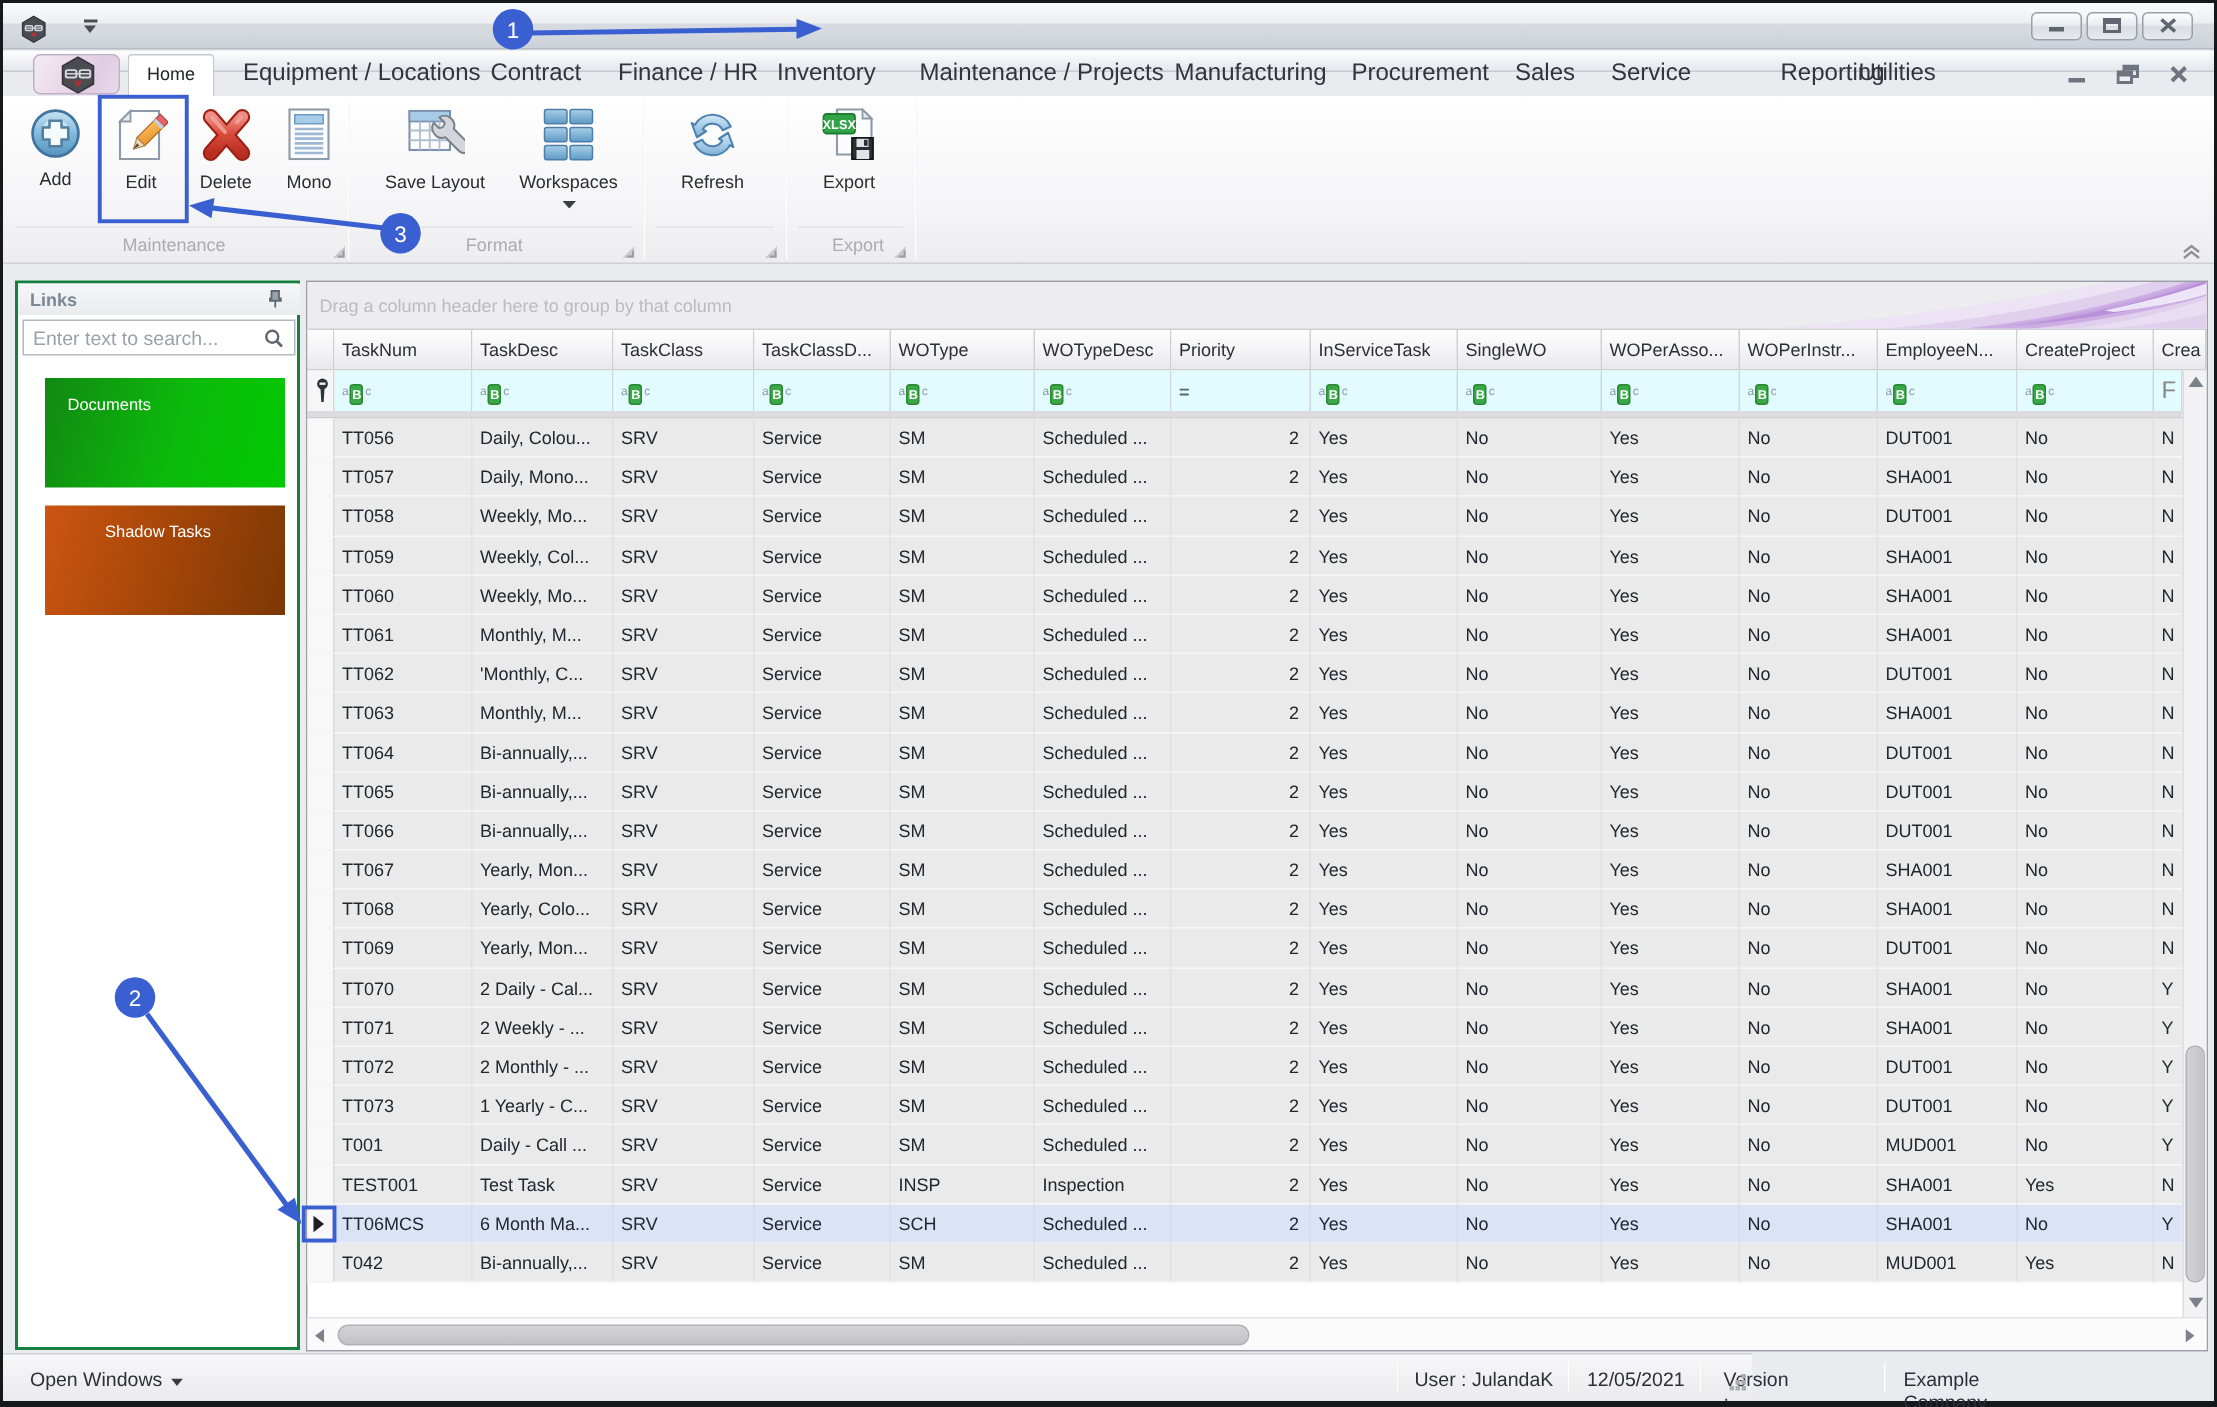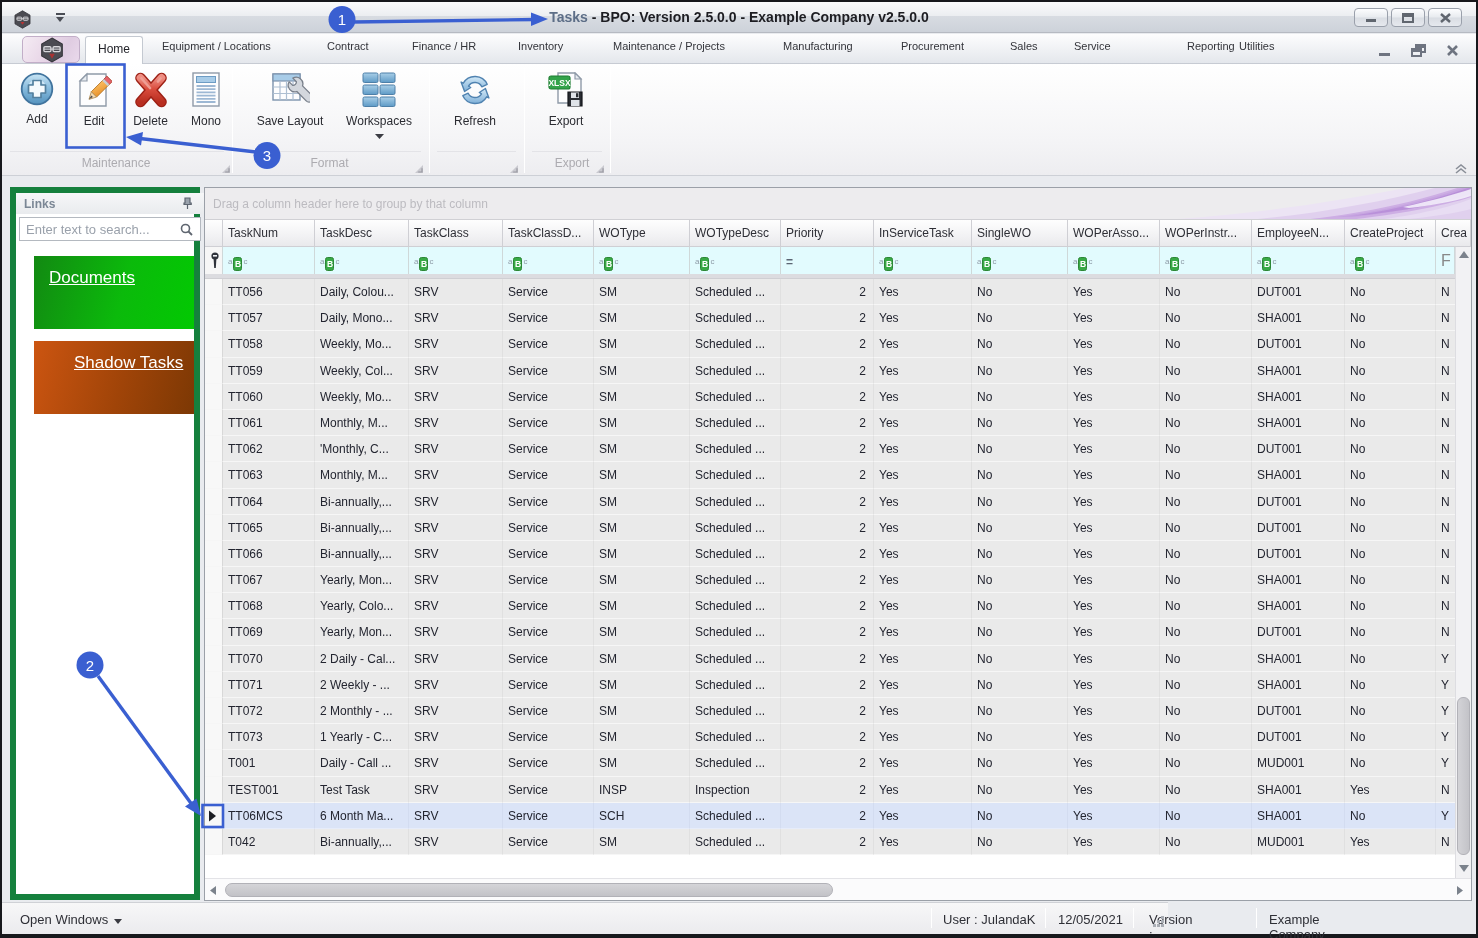--- a/index.html
+++ b/index.html
@@ -21,54 +21,54 @@
 #qat-dd .tri { position:absolute; left:1px; top:4px; width:0; height:0;
   border-left:4.5px solid transparent; border-right:4.5px solid transparent; border-top:5px solid #4a4d55;}
 
 .wbtn { position:absolute; top:6px; width:34px; height:19px; border-radius:4px;
   border:1px solid #9aa0ab; background:linear-gradient(#fcfdfe, #e8ebef 48%, #d9dde3 52%, #e6e9ee);
   color:#5f6673; text-align:center; }
 #wb-min { left:1352px; } #wb-max { left:1389px; } #wb-cls { left:1426px; }
 .wbtn svg { margin-top:3px; }
 
 
-#tabrow { position:absolute; left:0; top:32px; width:1474px; height:30px;
+#tabrow { position:absolute; left:0; top:32px; width:1474px; height:14px;
   background:linear-gradient(#fdfdfe, #eef0f3 60%, #e4e7ec); border-bottom:1px solid #c7cbd3;}
 #appbtn { position:absolute; left:20px; top:2px; width:58px; height:27px; border-radius:5px;
   border:1px solid #c2aec8;
   background:linear-gradient(120deg,#f5ecf4 0%, #ead9e9 40%, #dfcce1 70%, #ead9ec 100%); }
 #appbtn svg { position:absolute; left:16px; top:0px; }
-.tab { position:absolute; top:6px; font-size:11px; color:#33343a; }
+.tab { position:absolute; top:6px; font-size:16px; color:#33343a; }
 #tab-home { position:absolute; left:83px; top:2px; width:58px; height:28px;
   background:#fff; border:1px solid #c4c9d1; border-bottom:none; border-radius:3px 3px 0 0;
   text-align:center; padding-top:5px; font-size:12px; color:#23242a; }
 .mdi { position:absolute; top:9px; color:#6e7480; }
 
 
 #ribbon { position:absolute; left:0; top:62px; width:1474px; height:112px;
   background:linear-gradient(#ffffff, #f4f4f6 70%, #ededf0); border-bottom:1px solid #cdd0d6; }
 .gsep { position:absolute; top:3px; width:1px; height:106px; background:#d9d9dd; border-right:1px solid #fff; }
 .rbtn { position:absolute; top:8px; text-align:center; font-size:12px; color:#2b2c32; }
 .rbtn .lbl { margin-top:3px; }
 .glabel { position:absolute; top:92px; font-size:12px; color:#acabb0; text-align:center; }
 .glauncher { position:absolute; top:95px; width:8px; height:8px; }
 #collapse { position:absolute; left:1452px; top:96px; color:#8a8f98; }
 
 
 #links { position:absolute; left:8px; top:185px; width:190px; height:713px;
-  background:#fff; border:6px solid #15803d; }
+  background:#fff; border:2px solid #15803d; }
 #links-hd { position:absolute; left:0; top:0; width:188px; height:21px;
   background:linear-gradient(#f6f7f8,#e9ebee); color:#7b8795; font-size:12px; font-weight:bold;
   padding:4px 0 0 8px; }
 #pin { position:absolute; right:12px; top:4px; }
 #search { position:absolute; left:3px; top:24px; width:182px; height:24px;
   border:1px solid #b4b9c0; background:#fff; color:#9aa1ab; font-size:13px;
   padding:4px 0 0 6px; }
-.lbtn { position:absolute; left:18px; width:160px; height:73px; color:#fff; font-size:17px;
-  padding:12px 0 0 15px;text-decoration:underline; }
+.lbtn { position:absolute; left:18px; width:160px; height:73px; color:#fff; font-size:11px;
+  padding:12px 0 0 15px; }
 #lb1 { top:63px;  background:linear-gradient(105deg, #128912 0%, #0bba0b 55%, #02c902 100%); }
 #lb2 { top:148px; background:linear-gradient(105deg, #cc5511 0%, #a04408 55%, #7c3804 100%);padding-left:40px; }
 #lb3 { top:232px; background:linear-gradient(105deg, #14808d 0%, #0e5f6b 55%, #0a4a55 100%); }
 
 
 .c0{width:18px}
 .c1{width:92px}
 .c2{width:94px}
 .c3{width:94px}
 .c4{width:91px}
@@ -146,21 +146,20 @@
 <path d="M12 1 L21.5 6.5 V17.5 L12 23 L2.5 17.5 V6.5 Z" fill="#4b4b52" stroke="#323238" stroke-width="1"></path>
 <rect x="5" y="9" width="6" height="4" rx="1" fill="none" stroke="#d8d8dc" stroke-width="1.2"></rect>
 <rect x="13" y="9" width="6" height="4" rx="1" fill="none" stroke="#d8d8dc" stroke-width="1.2"></rect>
 <path d="M5 11 h14" stroke="#d8d8dc" stroke-width="1"></path>
 <path d="M10 15 l2 3 2 -3" fill="#b33" stroke="#b33" stroke-width="1"></path>
 </svg></span>
     <span id="qat-dd">
         <span class="bar"></span>
         <span class="tri"></span>
       </span>
-    <div id="title"><span class="t1">Tasks</span> - BPO: Version 2.5.0.0 - Example Company v2.5.0.0</div>
     <div class="wbtn" id="wb-min"><svg width="12" height="9" viewBox="0 0 12 9">
           <rect x="1" y="5" width="10" height="3" fill="#60666f"></rect>
         </svg></div>
     <div class="wbtn" id="wb-max"><svg width="12" height="10" viewBox="0 0 12 10">
           <rect x="1" y="1" width="10" height="8" fill="none" stroke="#60666f" stroke-width="2"></rect>
           <rect x="1" y="1" width="10" height="3" fill="#60666f"></rect>
         </svg></div>
     <div class="wbtn" id="wb-cls"><svg width="11" height="10" viewBox="0 0 11 10">
           <path d="M1 1 L10 9 M10 1 L1 9" stroke="#60666f" stroke-width="2.4"></path>
         </svg></div>

